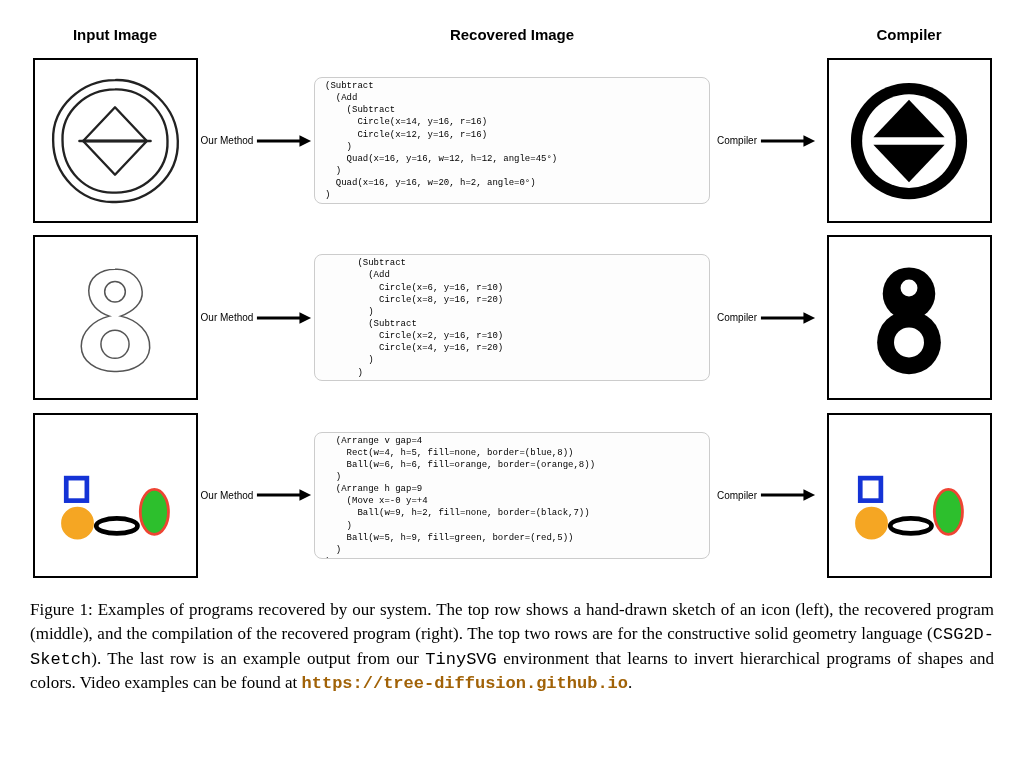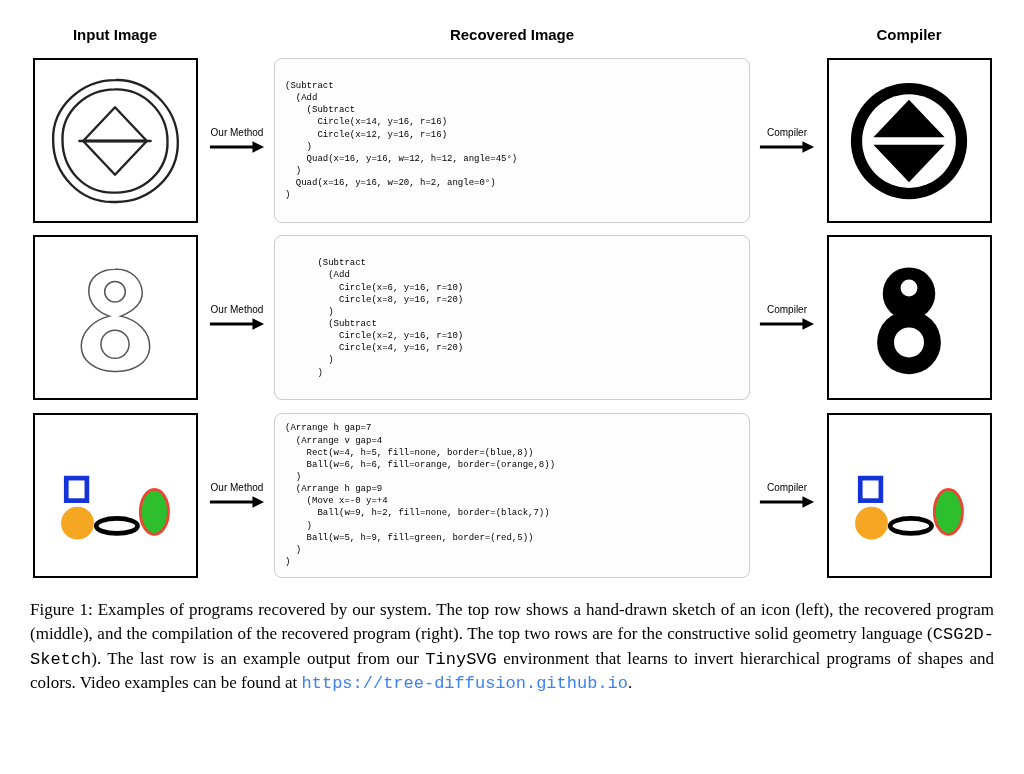--- a/index.html
+++ b/index.html
@@ -8,21 +8,21 @@
     height: 774px;
     background: #fff;
     font-family: Georgia, 'Times New Roman', serif;
     padding: 20px 30px;
     overflow: hidden;
   }
   .figure-grid {
     display: grid;
     grid-template-columns: 170px 70px 1fr 70px 170px;
     grid-template-rows: 28px repeat(3, 1fr);
-    gap: 8px 2px;
+    gap: 8px 22px;
     height: 560px;
     align-items: center;
     justify-items: center;
   }
   .col-header {
     font-family: -apple-system, BlinkMacSystemFont, 'Segoe UI', Arial, sans-serif;
     font-weight: 700;
     font-size: 15px;
     text-align: center;
   }
@@ -30,53 +30,53 @@
     width: 165px;
     height: 165px;
     border: 2px solid #000;
     display: flex;
     align-items: center;
     justify-content: center;
     background: #fff;
   }
   .arrow-cell {
     display: flex;
-    flex-direction: column;
+    flex-direction: row;
     align-items: center;
     gap: 2px;
   }
   .arrow-label {
     font-family: -apple-system, BlinkMacSystemFont, 'Segoe UI', Arial, sans-serif;
     font-size: 10px;
     font-weight: 500;
     white-space: nowrap;
   }
   .arrow-svg { width: 58px; height: 14px; }
   .code-box {
     width: 100%;
-    height: 165px;
+    height: 127px;
     border: 1px solid #ccc;
     border-radius: 8px;
     background: #fdfdfd;
     padding: 8px 10px;
     font-family: 'Courier New', Consolas, monospace;
     font-size: 9px;
     line-height: 1.35;
     white-space: pre;
     overflow: hidden;
     display: flex;
     align-items: center;
   }
   .caption {
     margin-top: 18px;
     font-size: 17px;
     line-height: 1.4;
     text-align: justify;
   }
-  .caption .link { color: #3b82f6; font-family: 'Courier New', monospace; }
+  .caption .link { color: #a16207; font-family: 'Courier New', monospace; font-weight: bold; }
   .caption .mono { font-family: 'Courier New', Consolas, monospace; }
   
   .sketch path, .sketch circle, .sketch line { stroke:#222; stroke-width:2.5; fill:none; stroke-linejoin:round; stroke-linecap:round; }
   .sketch-thin path, .sketch-thin circle { stroke:#555; stroke-width:1.6; fill:none; }
 </style>
 </head>
 <body>
 
 <div class="figure-grid">
 

